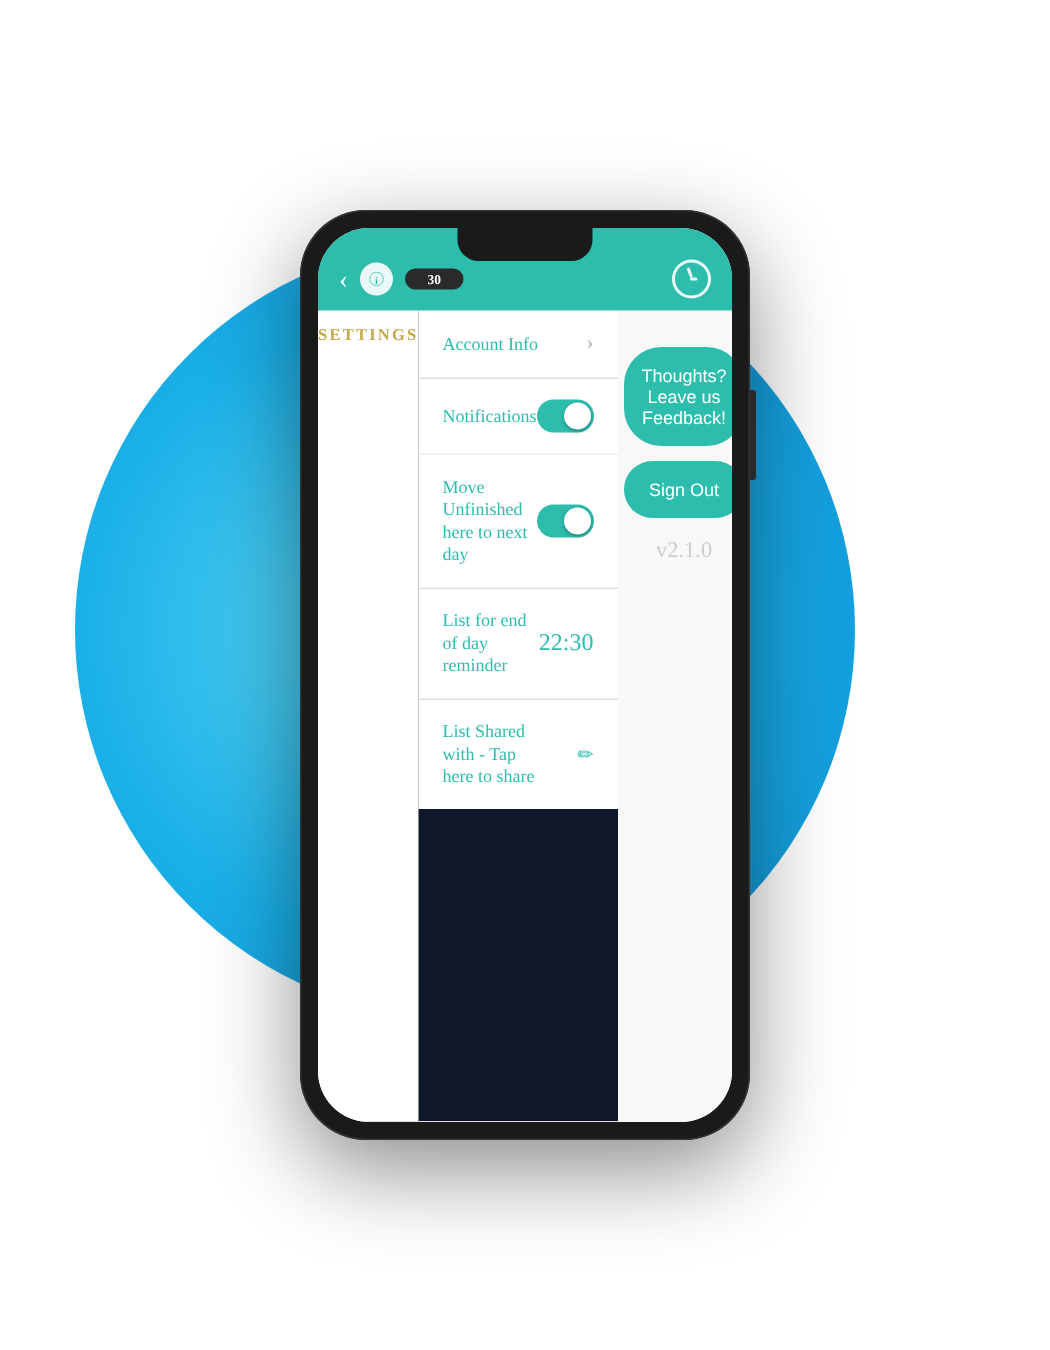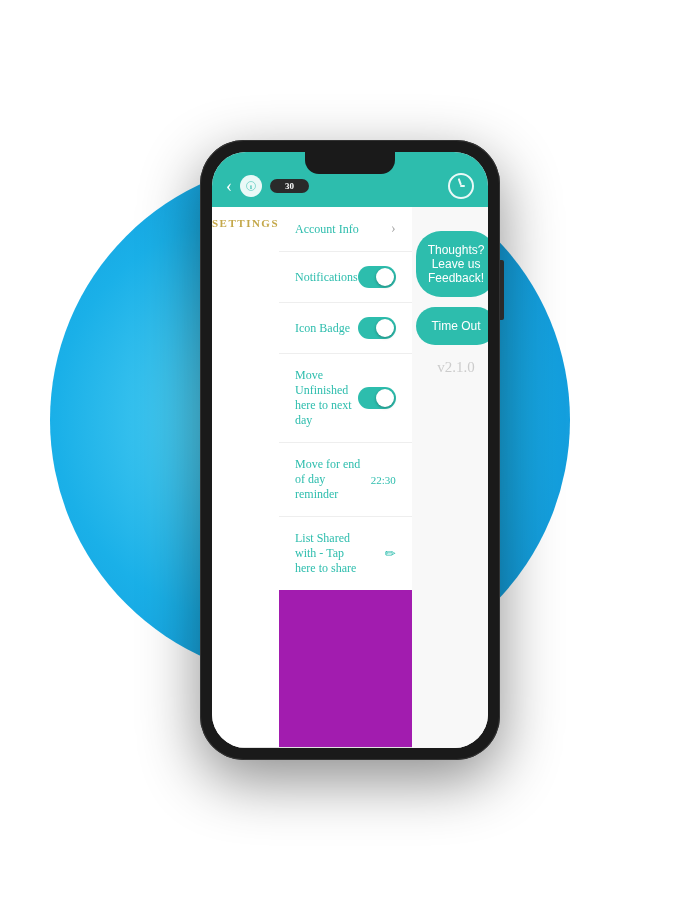--- a/index.html
+++ b/index.html
@@ -162,21 +162,21 @@
       font-size: 11px;
       font-weight: 600;
       letter-spacing: 1.5px;
       color: #c4a84a;
       padding: 10px 0 8px 0;
       border-bottom: 1px solid #e0e0e0;
       background: #fff;
     }
 
     .settings-list {
-      background: #a21caf;
+      background: #0f172a;
       border-bottom: 1px solid #e0e0e0;
     }
 
     .settings-item {
       display: flex;
       align-items: center;
       justify-content: space-between;
       padding: 14px 16px;
       border-bottom: 1px solid #eeeeee;
       background: #fff;
@@ -187,21 +187,21 @@
       gap: 20px;
     }
 
     .item-label {
       font-size: 12px;
       color: #2dbdad;
       font-weight: 400;
     }
 
     .item-value {
-      font-size: 11px;
+      font-size: 16px;
       color: #2dbdad;
     }
 
     .chevron-right {
       color: #aaa;
       font-size: 14px;
     }
 
     
     .toggle {
@@ -313,48 +313,42 @@
             <span class="chevron-right">›</span>
           </div>
 
           <div class="settings-item">
             <span class="item-label">Notifications</span>
             <div class="toggle on">
               <div class="toggle-knob"></div>
             </div>
           </div>
 
-          <div class="settings-item">
-            <span class="item-label">Icon Badge</span>
-            <div class="toggle on">
-              <div class="toggle-knob"></div>
-            </div>
-          </div>
 
           <div class="settings-item">
             <span class="item-label">Move Unfinished here to next day</span>
             <div class="toggle on">
               <div class="toggle-knob"></div>
             </div>
           </div>
 
           <div class="settings-item">
-            <span class="item-label">Move for end of day reminder</span>
+            <span class="item-label">List for end of day reminder</span>
             <span class="item-value">22:30</span>
           </div>
 
           <div class="settings-item">
             <span class="item-label">List Shared with - Tap here to share</span>
             <span class="pencil-icon">✏</span>
           </div>
 
         </div>
 
         <div class="buttons-section">
           <button class="btn-teal">Thoughts? Leave us Feedback!</button>
-          <button class="btn-teal">Time Out</button>
+          <button class="btn-teal">Sign Out</button>
           <div class="version-text">v2.1.0</div>
         </div>
 
       </div>
     </div>
   </div>
 </div>
 
 </body></html>

